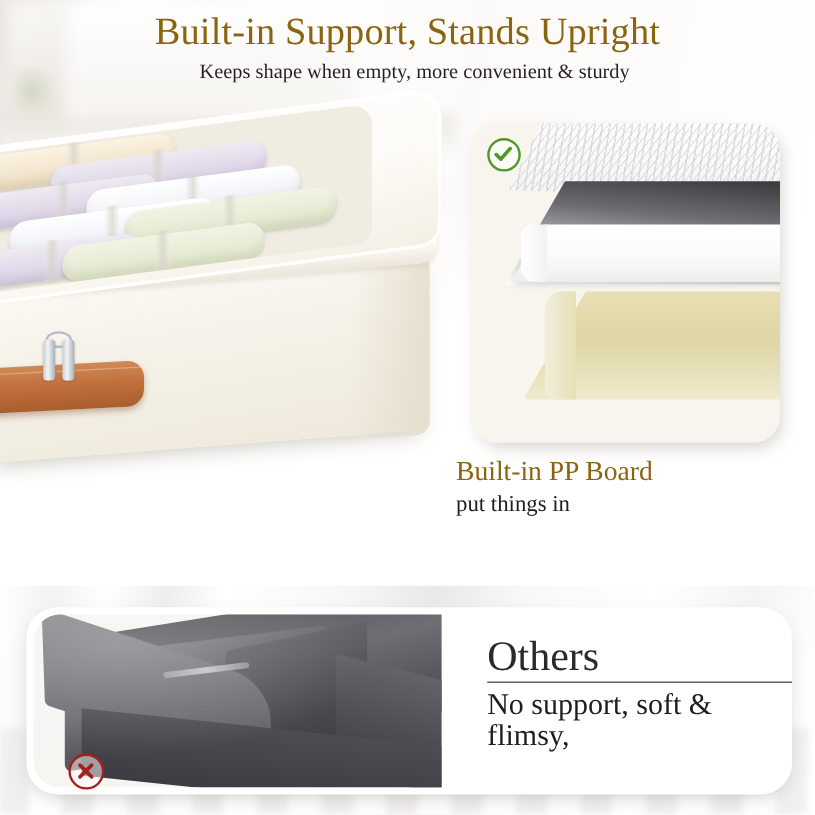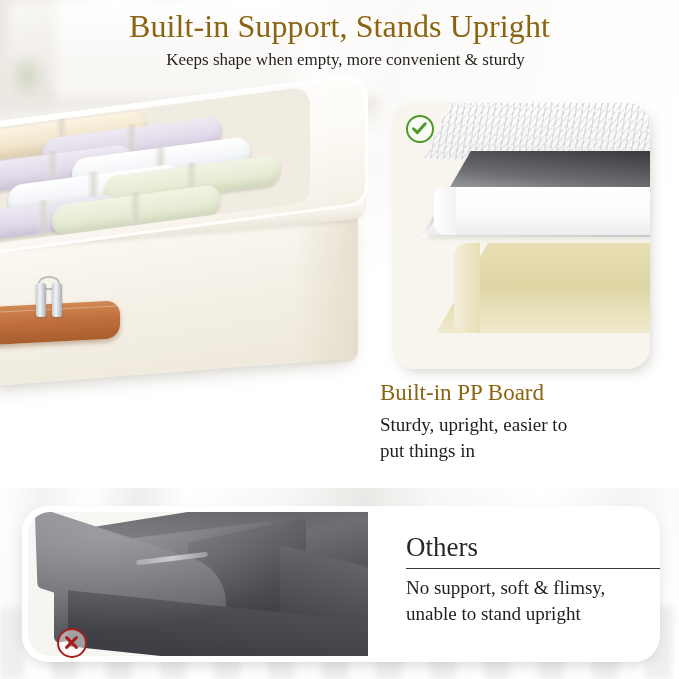--- a/index.html
+++ b/index.html
@@ -424,33 +424,33 @@
   }
   .x-badge svg { position: absolute; left: 4px; top: 4px; }
 
   .others-text {
     position: absolute;
     left: 384px; top: 22px;
     width: 260px;
     z-index: 6;
   }
   .others-title {
-    font-size: 27px;
+    font-size: 35px;
     line-height: 38px;
     color: #2b2826;
     font-weight: 400;
   }
   .others-rule {
     margin: 2px 0 6px 0;
     width: 258px;
     height: 1px;
     background: #3a3734;
   }
   .others-desc {
-    font-size: 19px;
+    font-size: 25px;
     line-height: 26px;
     color: #201d1b;
   }
 </style>
 </head>
 <body>
 
 <div id="page">
 
   <div class="top-section">
@@ -500,21 +500,20 @@
       <div class="layer-beige"></div>
       <div class="check-badge">
         <svg width="17" height="17" viewBox="0 0 17 17" aria-hidden="true">
           <path d="M2.5 8.8 L6.4 12.6 L14.2 3.8" fill="none" stroke="#4E9A26" stroke-width="3" stroke-linecap="round" stroke-linejoin="round"></path>
         </svg>
       </div>
     </div>
 
     <div class="pp-caption">
       <div class="pp-title">Built-in PP Board</div>
-      <div class="pp-desc">Sturdy, upright, easier to</div>
       <div class="pp-desc" style="margin-top:0">put things in</div>
     </div>
   </div>
 
   <div class="bottom-section">
     <div class="bottom-bg">
       <div class="bottom-bg-floor"></div>
     </div>
 
     <div class="others-card">
@@ -535,18 +534,17 @@
       <div class="x-badge">
         <svg width="17" height="17" viewBox="0 0 17 17" aria-hidden="true">
           <path d="M3.6 3.6 L13.4 13.4 M13.4 3.6 L3.6 13.4" fill="none" stroke="#A61F1F" stroke-width="3" stroke-linecap="round"></path>
         </svg>
       </div>
 
       <div class="others-text">
         <div class="others-title">Others</div>
         <div class="others-rule"></div>
         <div class="others-desc">No support, soft &amp; flimsy,</div>
-        <div class="others-desc">unable to stand upright</div>
       </div>
     </div>
   </div>
 
 </div>
 
 </body></html>

